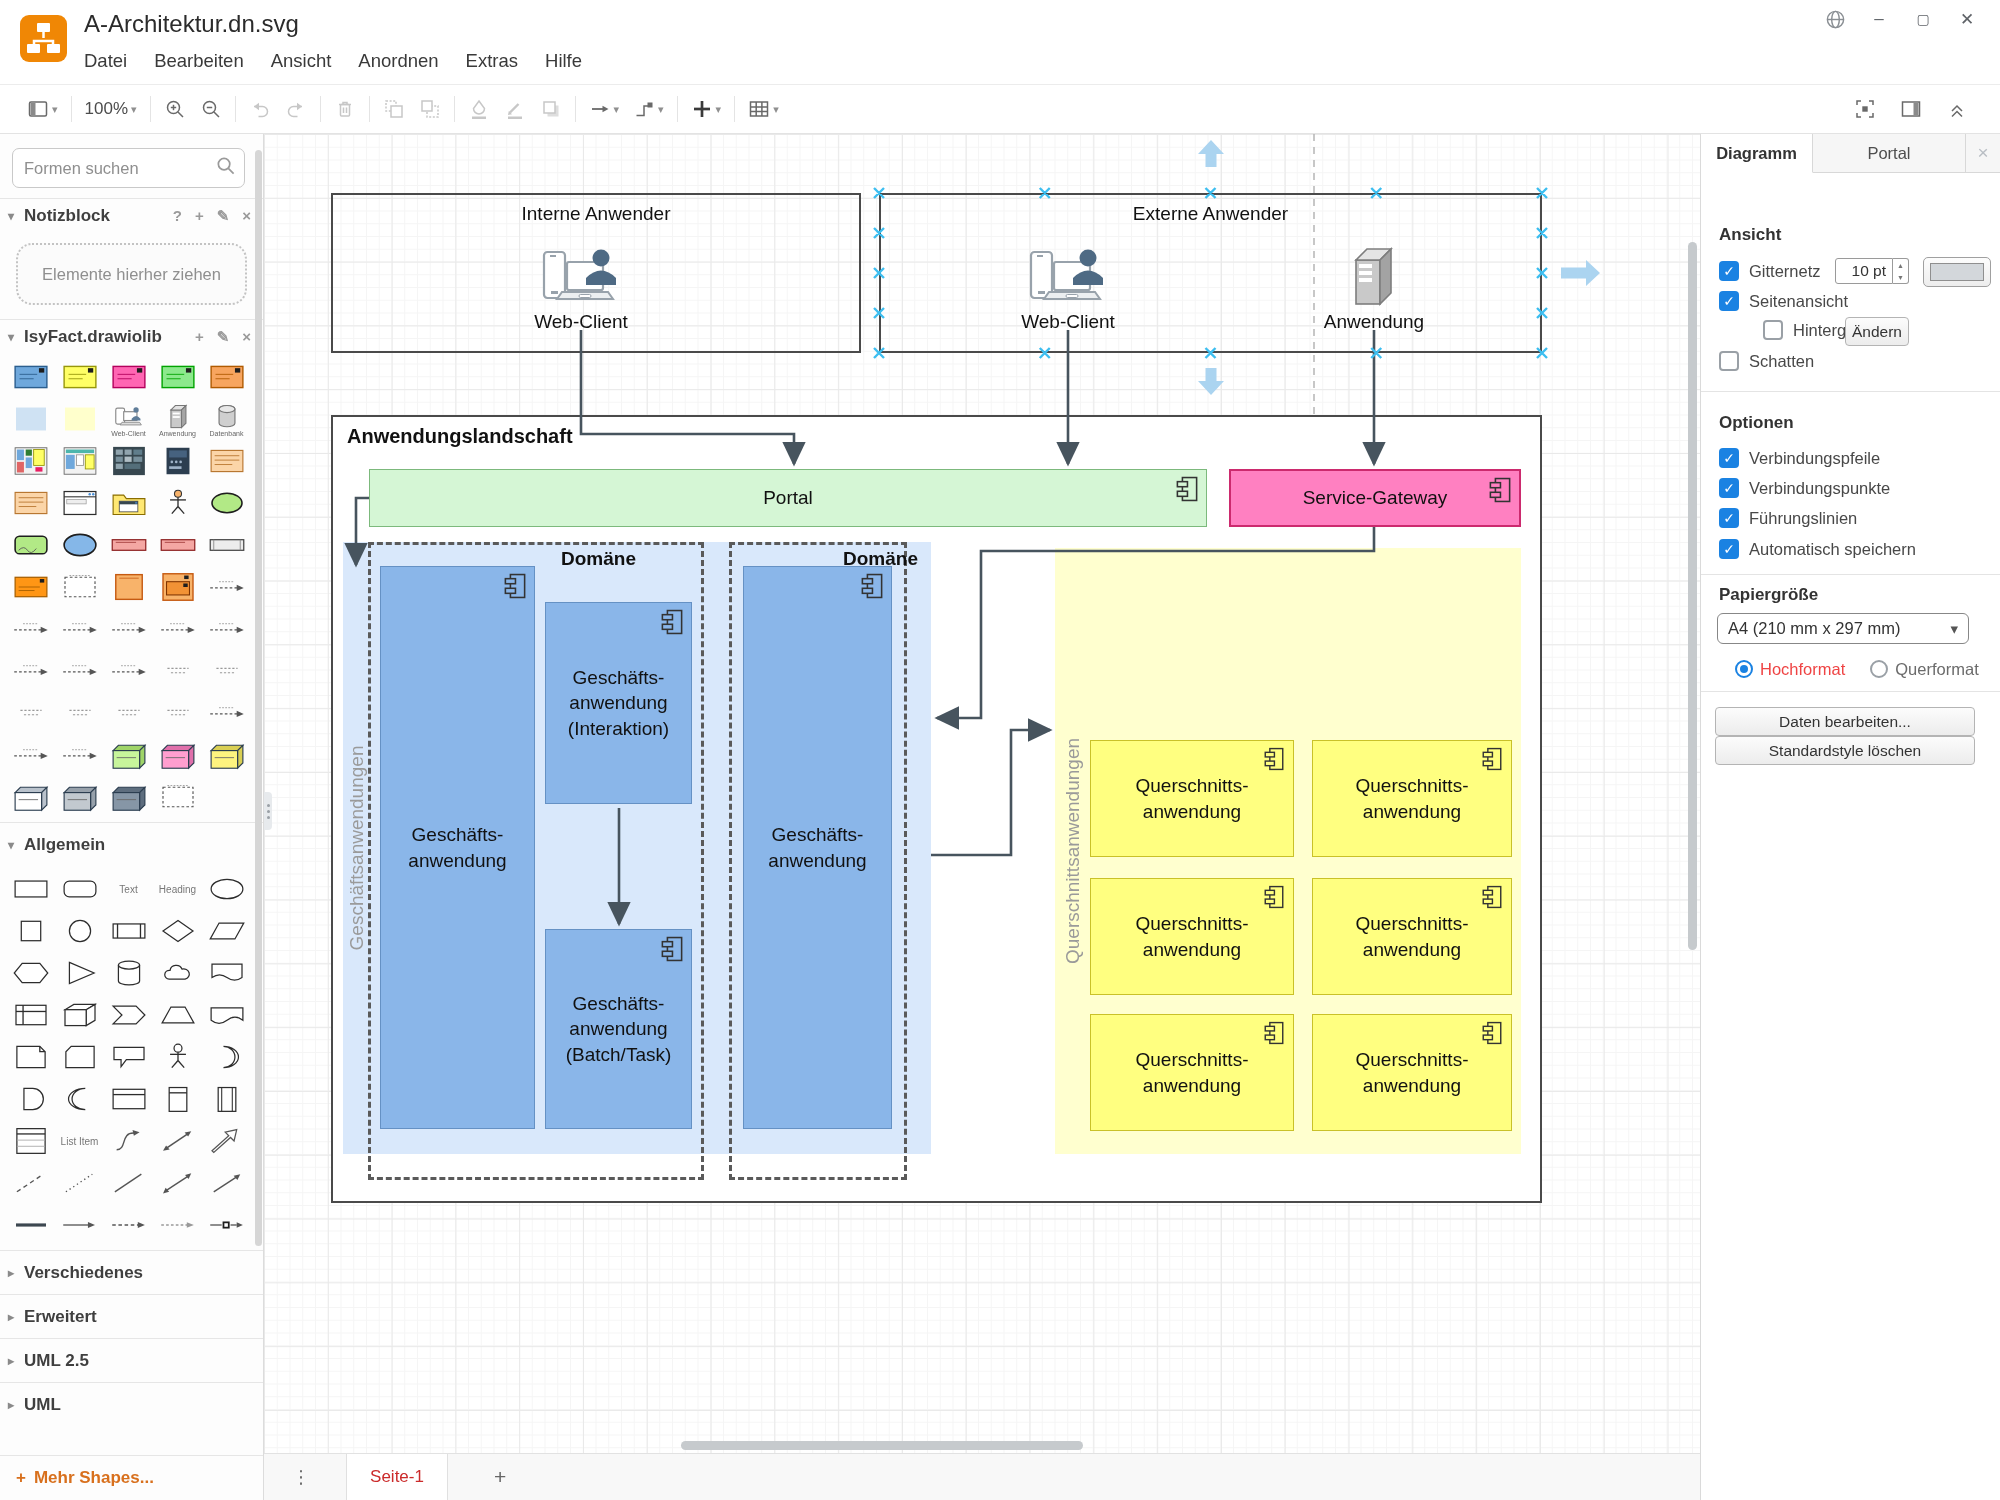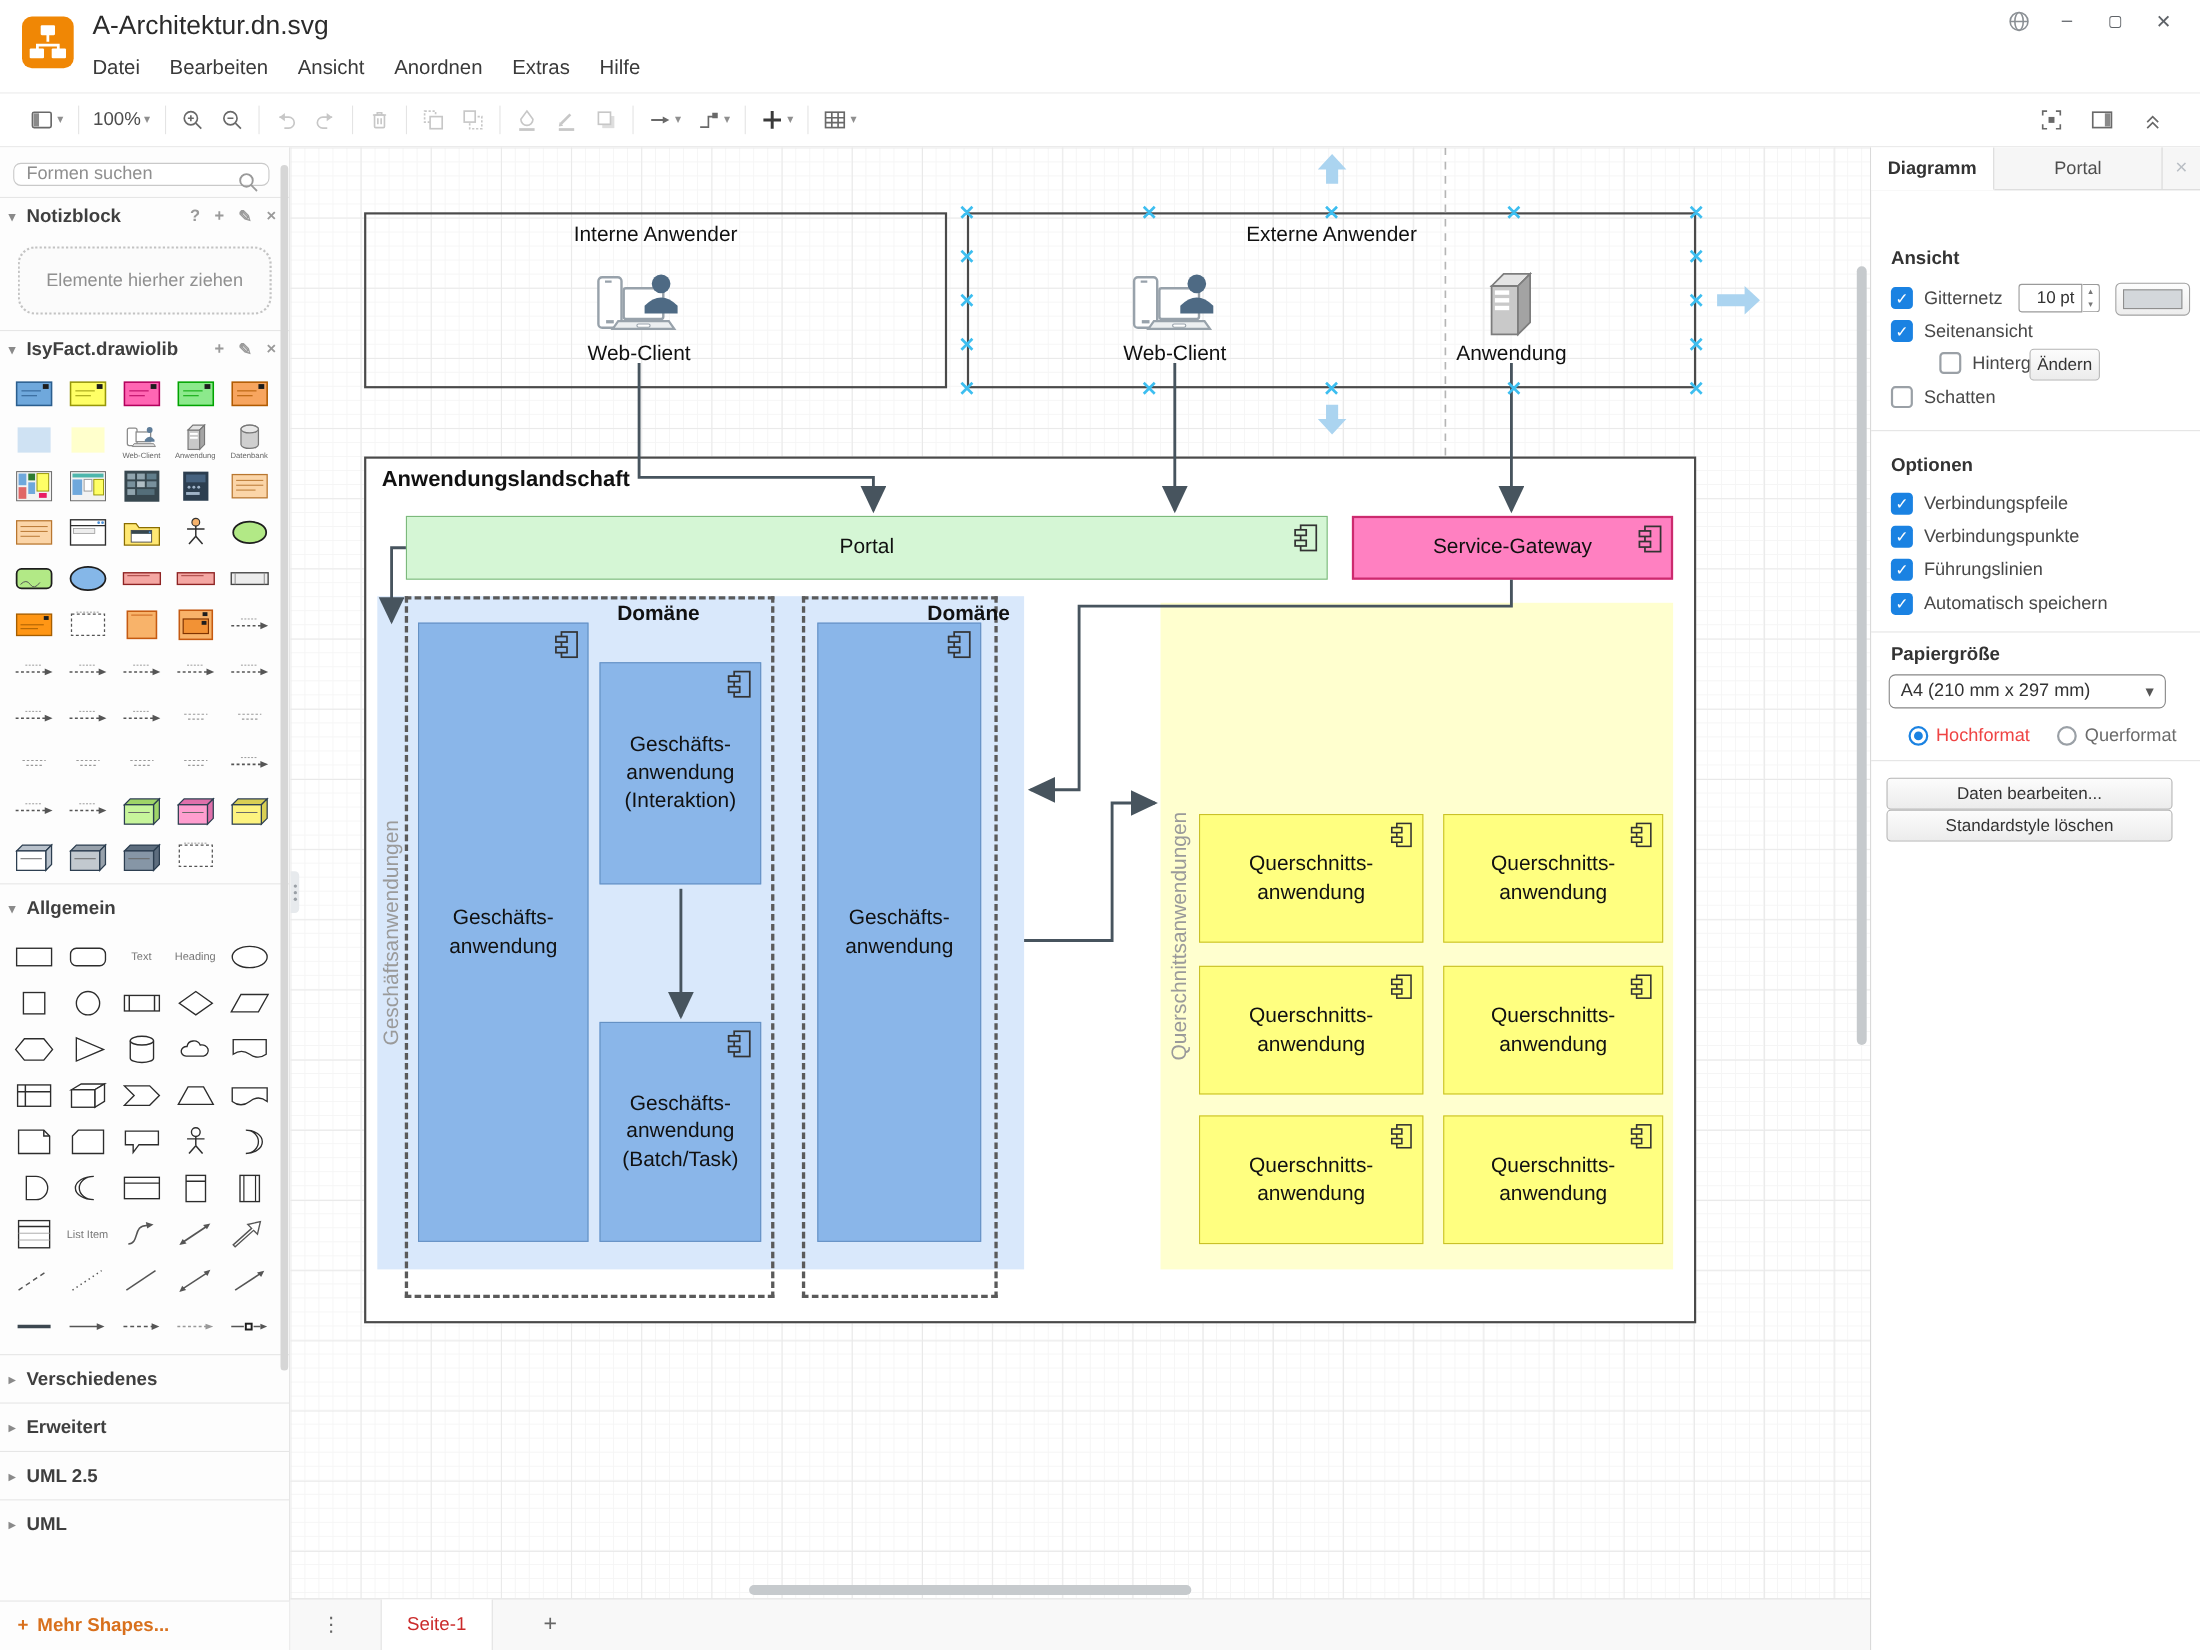--- a/index.html
+++ b/index.html
@@ -31,21 +31,21 @@
       linear-gradient(#e9e9e9 1px, transparent 1px),
       linear-gradient(90deg,#e9e9e9 1px, transparent 1px),
       linear-gradient(#f5f5f5 1px, transparent 1px),
       linear-gradient(90deg,#f5f5f5 1px, transparent 1px);
     background-size:63.8px 63.8px,63.8px 63.8px,12.76px 12.76px,12.76px 12.76px;overflow:hidden;}
   #footer{position:absolute;left:264px;top:1453px;width:1436px;height:47px;background:#f8f8f8;border-top:1px solid #e2e2e2;box-sizing:border-box;}
   #rightpanel{position:absolute;left:1700px;top:134px;width:300px;height:1366px;background:#fff;border-left:1px solid #dadada;box-sizing:border-box;}
 
   
   #searchwrap{position:relative;margin:14px 18px 10px 12px;}
-  #searchinput{width:100%;height:21px;box-sizing:border-box;border:1px solid #c9c9c9;border-radius:7px;padding:0 34px 0 11px;font-size:16.5px;color:#444;font-family:"Liberation Sans",sans-serif;background:#fff;outline:none;}
+  #searchinput{width:100%;height:40px;box-sizing:border-box;border:1px solid #c9c9c9;border-radius:7px;padding:0 34px 0 11px;font-size:16.5px;color:#444;font-family:"Liberation Sans",sans-serif;background:#fff;outline:none;}
   #searchinput::placeholder{color:#8f8f8f;}
   #searchicon{position:absolute;right:9px;top:7px;}
   .sb-divider{height:1px;background:#e6e6e6;margin-top:10px;}
   .sec-header{display:flex;align-items:center;height:34px;padding:0 12px 0 8px;font-size:17px;color:#3f3f3f;font-weight:bold;}
   .sec-header .tri{color:#8a8a8a;font-size:12px;width:16px;}
   .sec-actions{margin-left:auto;display:flex;gap:13px;color:#9a9a9a;font-size:15px;}
   .sec-actions span{cursor:default;}
   #dropzone{margin:10px 16px 14px 16px;height:58px;border:2px dotted #c3c3c3;border-radius:16px;display:flex;align-items:center;justify-content:center;color:#8f8f8f;font-size:16.5px;background:#fbfbfb;}
   .palette{display:flex;flex-wrap:wrap;padding:2px 0 4px 6px;}
   .pcell{width:49px;height:42px;display:flex;flex-direction:column;align-items:center;justify-content:center;position:relative;border-radius:3px;}

